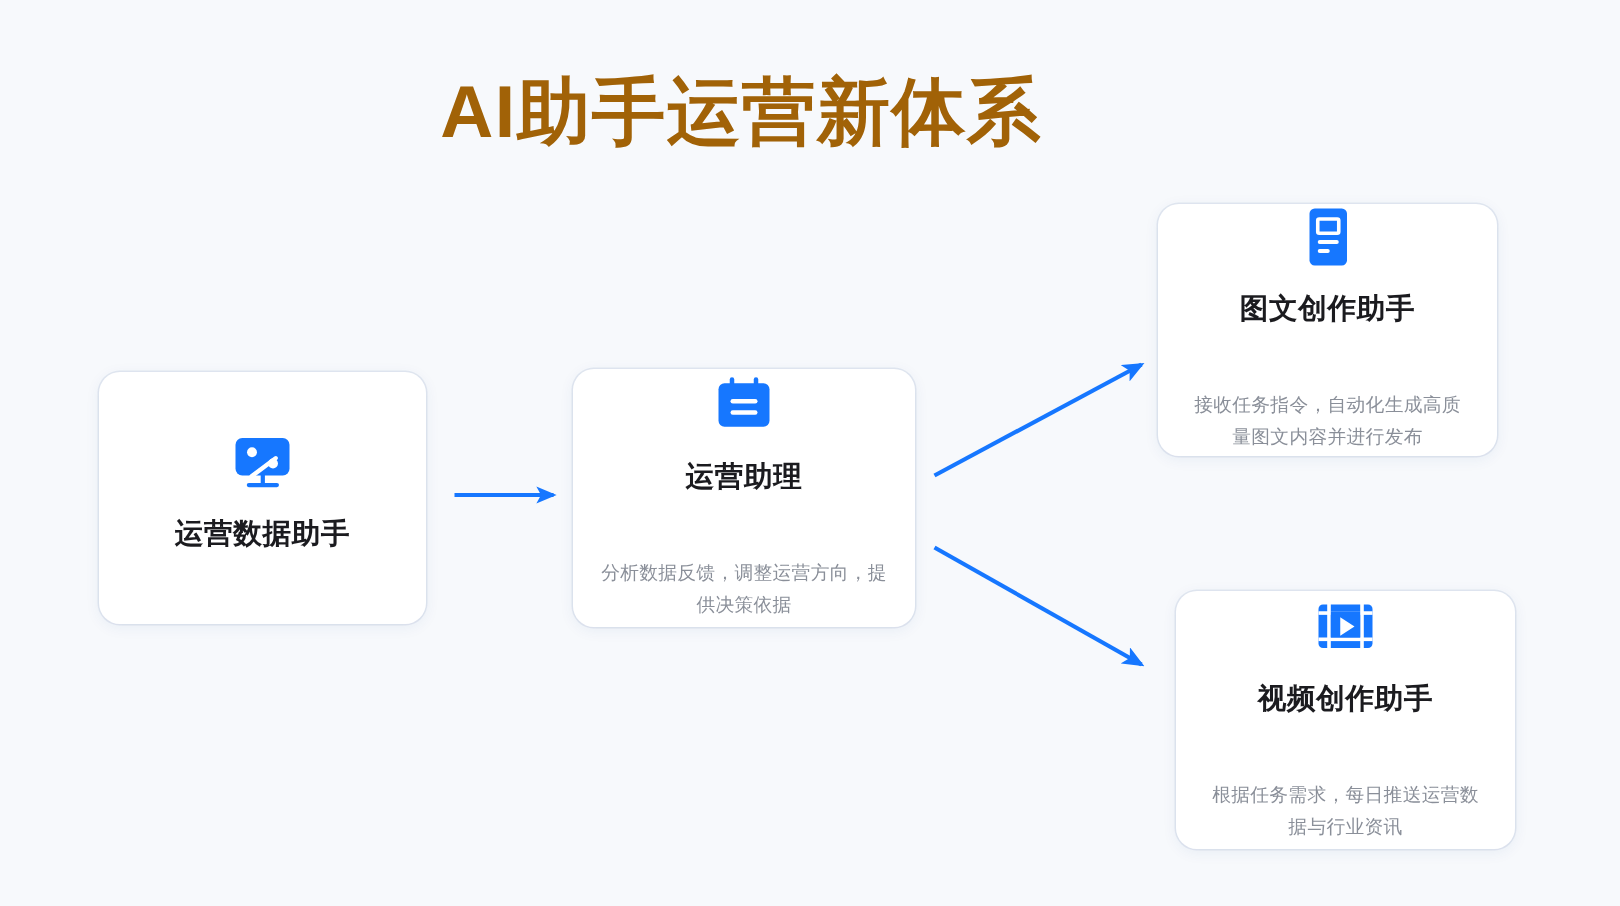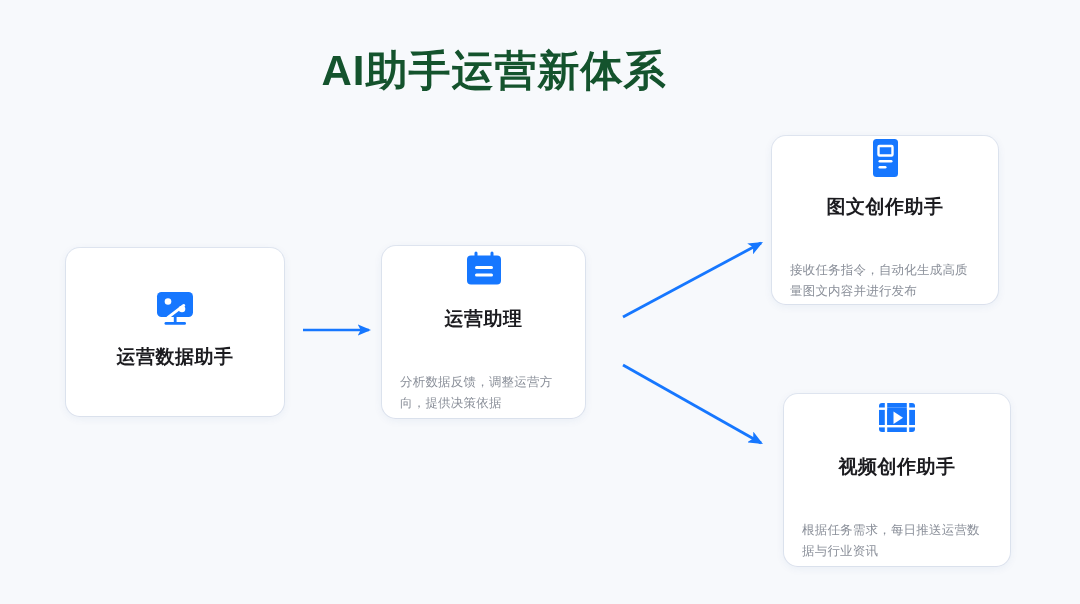--- a/index.html
+++ b/index.html
@@ -19,24 +19,24 @@
     height: 604px;
   }
 
   
   .page-title {
     position: absolute;
     left: 0;
     top: 46px;
     width: 988px;
     text-align: center;
-    font-size: 42px;
+    font-size: 49px;
     font-weight: 700;
     letter-spacing: 1px;
-    color: #14532d;
+    color: #a16207;
     line-height: 1.2;
     white-space: nowrap;
   }
 
   
   .card {
     position: absolute;
     background: #ffffff;
     border-radius: 14px;
     box-shadow: 0 2px 10px rgba(22, 70, 140, 0.07),
@@ -62,28 +62,29 @@
     color: #1b1b1f;
     letter-spacing: 0.5px;
     line-height: 1.25;
     text-align: center;
     margin-bottom: 9px;
   }
   .card-desc {
     font-size: 12.5px;
     color: #8a8f99;
     line-height: 1.72;
+    text-align: center;
     letter-spacing: 0.2px;
     max-width: 100%;
     margin-top: 32px;
   }
 
   
   #card-data      { left: 66px;  top: 248px; width: 218px; height: 168px; }
-  #card-assistant { left: 382px; top: 246px; width: 203px; height: 172px; }
+  #card-assistant { left: 382px; top: 246px; width: 228px; height: 172px; }
   #card-article   { left: 772px; top: 136px; width: 226px; height: 168px; }
   #card-video     { left: 784px; top: 394px; width: 226px; height: 172px; }
 
   
   #arrows {
     position: absolute;
     left: 0;
     top: 0;
     width: 1080px;
     height: 604px;

